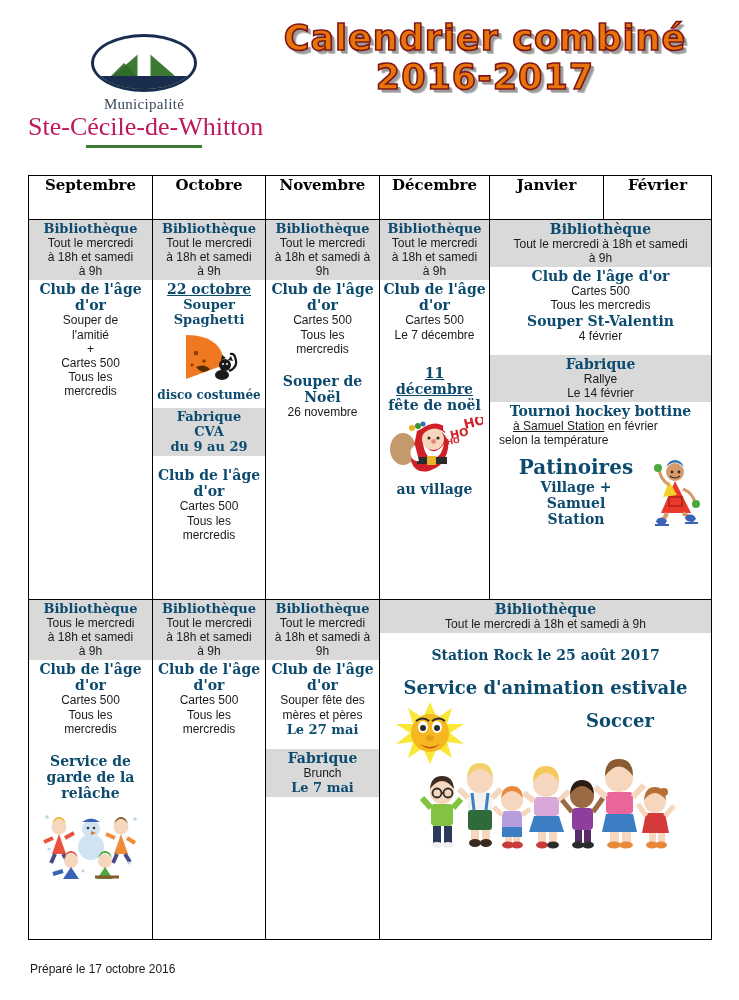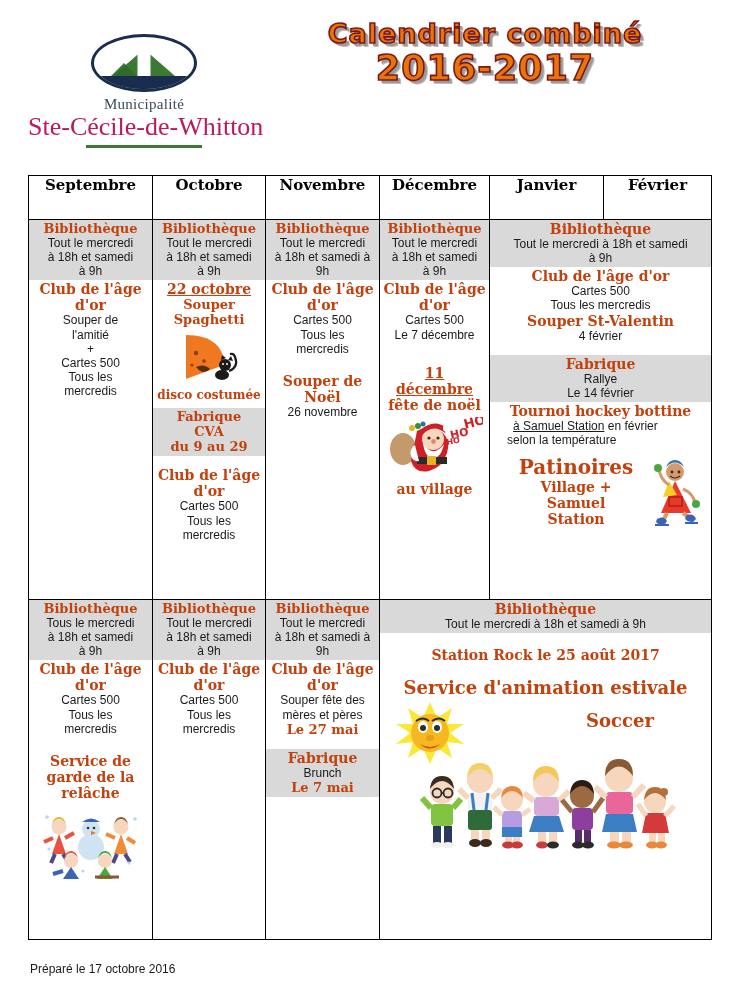--- a/index.html
+++ b/index.html
@@ -76,21 +76,21 @@
   }
   .title-line {
     font-family: "DejaVu Sans", sans-serif;
     font-weight: bold;
     color: #E8740C;
     letter-spacing: 1px;
     -webkit-text-stroke: 1.6px #7d1515;
     text-shadow: 3px 3px 0 #9b9b9b, 4px 4px 0 #bdbdbd;
     line-height: 1.05;
   }
-  .title-1 { font-size: 27px; }
+  .title-1 { font-size: 35px; }
   .title-2 { font-size: 35px; margin-top: 2px; }
 
   
   .cal {
     position: absolute; left: 28px; top: 175px;
     width: 683px;
     border-collapse: collapse;
     table-layout: fixed;
   }
   .cal td {
@@ -108,21 +108,21 @@
   }
   .body-cell { padding: 0 2px 4px; height: 380px; }
   .body-cell.short { height: 340px; }
 
   .shade { background: #d9d9d9; }
 
   .blk { text-align: center; }
   .bold-serif {
     font-family: "DejaVu Serif", serif;
     font-weight: bold;
-    color: #c2410c;
+    color: #0c4a6e;
   }
   .plain {
     font-family: "Liberation Sans", sans-serif;
     color: #1a1a1a;
   }
   .t13 { font-size: 13px; }
   .t12 { font-size: 12px; }
   .t14 { font-size: 14px; }
   .t18 { font-size: 18px; }
   .t20 { font-size: 20px; }
@@ -344,21 +344,21 @@
         </div>
         <div class="gap10"></div>
         <div class="shade sec blk">
           <div class="bold-serif t14">Fabrique</div>
           <div class="plain t12 lh">Rallye</div>
           <div class="plain t12 lh">Le 14 février</div>
         </div>
         <div class="sec" style="text-align:center">
           <div class="bold-serif t14">Tournoi hockey bottine</div>
           <div class="plain t12 lh" style="text-align:left;padding-left:22px"><span class="u">à Samuel Station</span><span> en février</span></div>
-          <div class="plain t12 lh" style="text-align:left;padding-left:16px">selon la température</div>
+          <div class="plain t12 lh" style="text-align:left;padding-left:8px">selon la température</div>
         </div>
         <div class="gap6"></div>
         <div class="row-flex">
           <div style="text-align:center;width:126px">
             <div class="bold-serif t20">Patinoires</div>
             <div class="bold-serif t14">Village +</div>
             <div class="bold-serif t14">Samuel</div>
             <div class="bold-serif t14">Station</div>
           </div>
           <svg width="72" height="72" viewBox="0 0 72 72">

